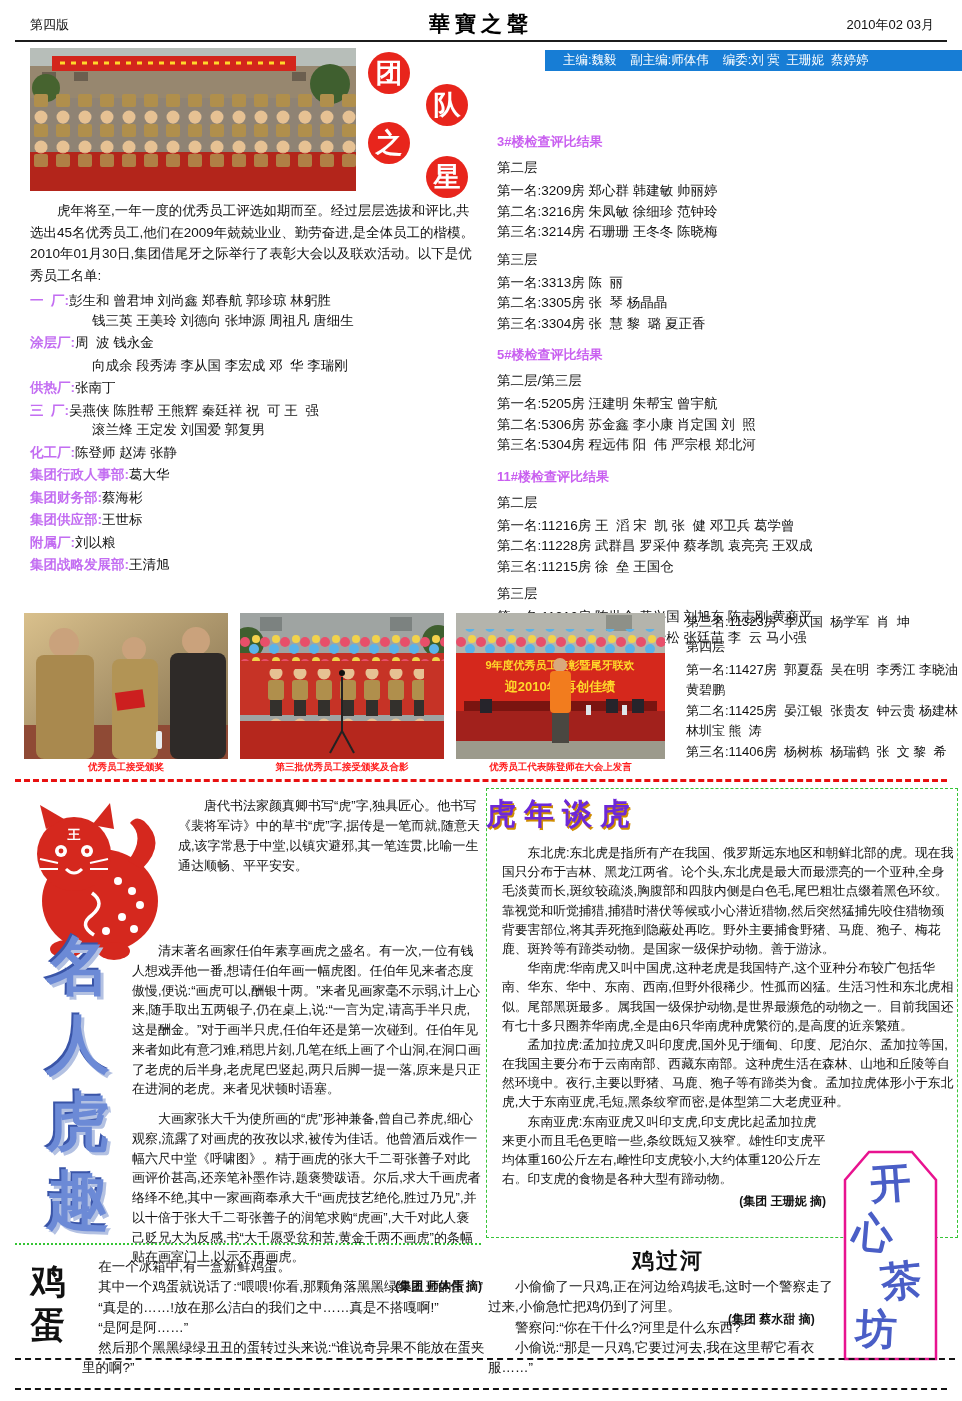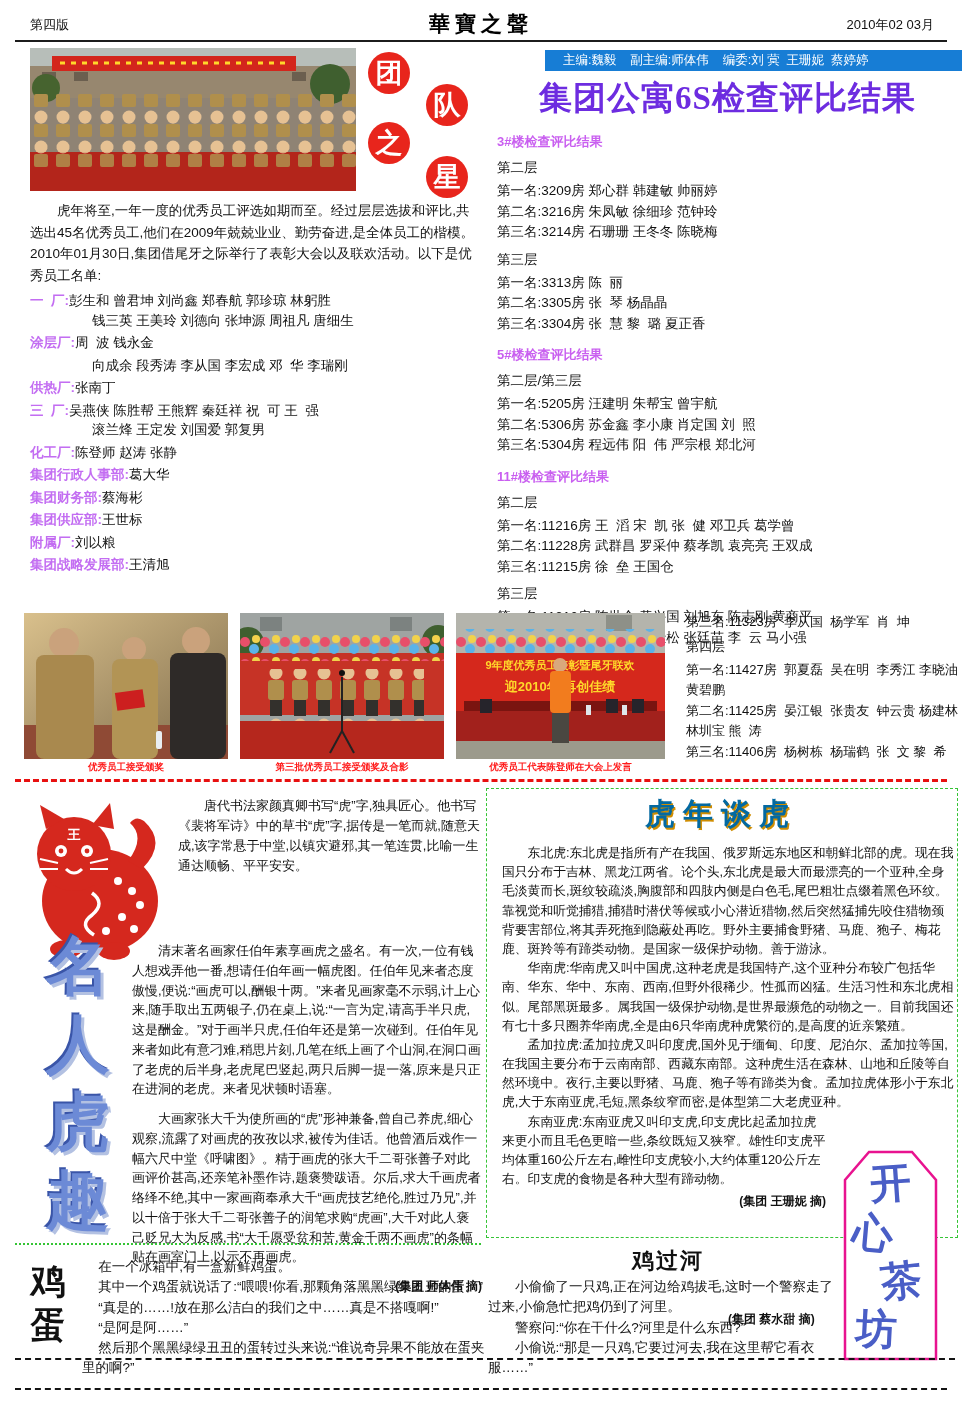--- a/index.html
+++ b/index.html
@@ -64,22 +64,22 @@
   .green-line-left{left:15px;top:1243px;width:466px;border-top:2px dotted #35c435;height:0;}
 
   
   #egg-title{left:26px;top:1260px;width:44px;}
   .egg-char{font-size:35px;font-weight:bold;line-height:44px;text-align:center;font-family:"Liberation Serif",serif;}
   #egg-lines{left:82px;top:1257px;width:410px;font-size:13.5px;line-height:1.5;}
   .eline{text-indent:1.2em;}
 
   
   .tt-box{left:486px;top:788px;width:470px;height:448px;border:1px dashed #35c435;}
-  .tt-title{left:486px;top:794px;width:470px;text-align:center;font-size:30px;font-weight:900;
-            letter-spacing:8px;color:#0369a1;text-shadow:1.5px 1.5px 0 #d08d00;
+  .tt-title{left:486px;top:794px;width:470px;text-align:left;font-size:30px;font-weight:900;
+            letter-spacing:8px;color:#6d28d9;text-shadow:1.5px 1.5px 0 #d08d00;
             font-family:"Liberation Serif",serif;}
   #tt-body{left:502px;top:843px;width:452px;font-size:12.8px;line-height:1.5;}
   #tt-body p{margin:0;text-indent:2em;}
   .tag-spacer{float:right;width:128px;height:118px;}
   .tt-byline{text-align:right;margin-right:26px;font-weight:bold;font-size:12px;padding-top:4px;}
 
   
   .ck-title{left:486px;top:1246px;width:364px;text-align:center;font-size:22px;font-weight:bold;
             font-family:"Liberation Serif",serif;letter-spacing:2px;}
   #ck-lines{left:488px;top:1277px;width:356px;font-size:13.5px;line-height:1.5;}
@@ -167,21 +167,20 @@
       </div>
       <div class="r-entry">
         <div class="r-line"><span class="r-label">附属厂:</span><span class="r-names">刘以粮</span></div>
       </div>
       <div class="r-entry">
         <div class="r-line"><span class="r-label">集团战略发展部:</span><span class="r-names">王清旭</span></div>
       </div>
     </div>
 
   <div class="abs edbar">主编:魏毅    副主编:师体伟    编委:刘 蓂  王珊妮  蔡婷婷</div>
-  <div class="abs maintitle">集团公寓6S检查评比结果</div>
   <div class="abs" id="results-list">
       <div class="sec-h">3#楼检查评比结果</div>
       <div class="floor">第二层</div>
       <div class="rrow">第一名:3209房 郑心群 韩建敏 帅丽婷</div>
       <div class="rrow">第二名:3216房 朱凤敏 徐细珍 范钟玲</div>
       <div class="rrow">第三名:3214房 石珊珊 王冬冬 陈晓梅</div>
       <div class="floor">第三层</div>
       <div class="rrow">第一名:3313房 陈  丽</div>
       <div class="rrow">第二名:3305房 张  琴 杨晶晶</div>
       <div class="rrow">第三名:3304房 张  慧 黎  璐 夏正香</div>

